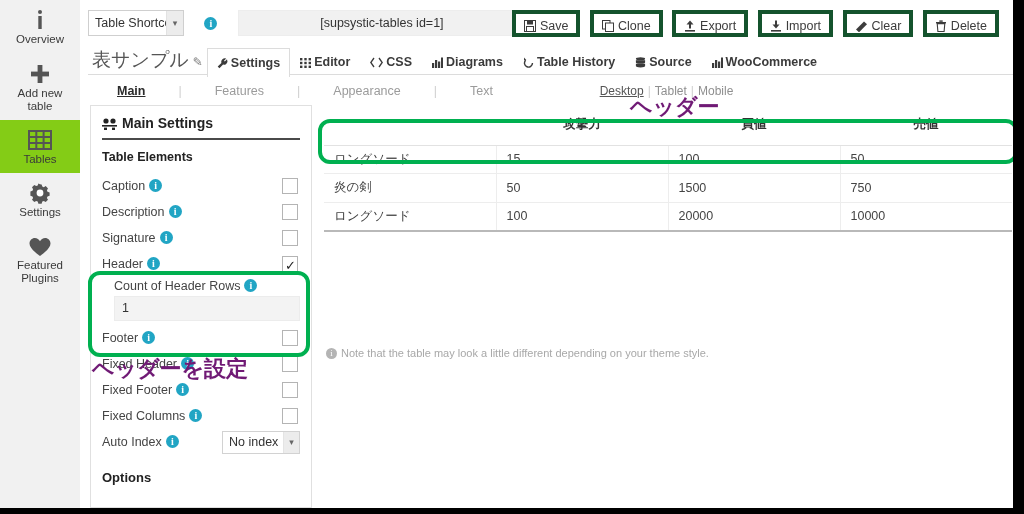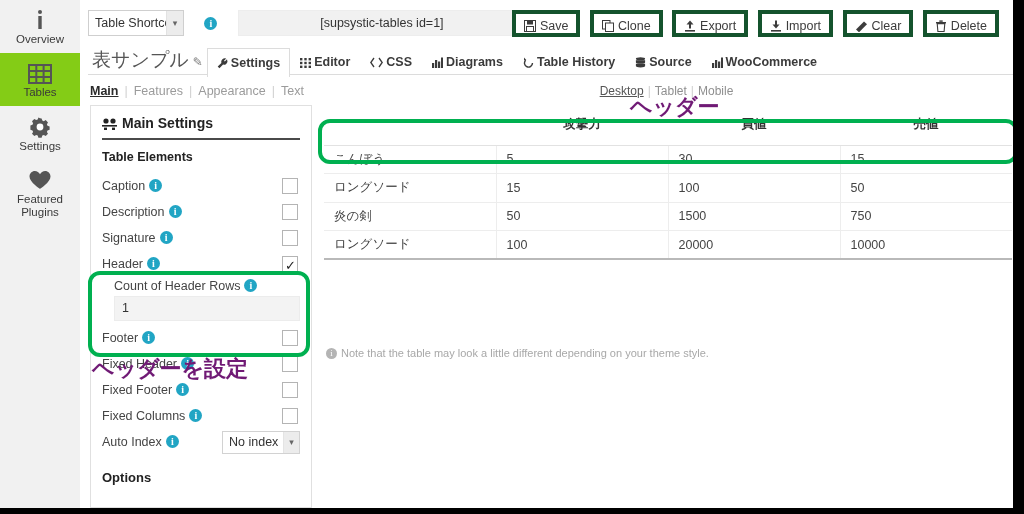--- a/index.html
+++ b/index.html
@@ -159,21 +159,21 @@
   .tab svg { vertical-align: -2px; margin-right: 3px; }
 
   
   #body { position: relative; height: 433px; }
 
   
   #subtabs {
     position: absolute; left: 10px; top: 9px;
     font-size: 12.5px; color: #9b9b9b;
   }
-  #subtabs span { padding: 0 6px; }
+  #subtabs span { padding: 0 6px; margin-left: 27px; }
   #subtabs span:first-child { padding-left: 0; }
   #subtabs .sub.active {
     color: #2b2b2b; font-weight: bold;
     text-decoration: underline;
   }
   #subtabs .sep { color: #d0d0d0; padding: 0; }
 
   
   #settings-card {
     position: absolute; left: 10px; top: 30px;
@@ -333,20 +333,30 @@
 
   <div id="rail">
     <div class="rail-item">
       <span class="rail-ico">
         <svg width="12" height="22" viewBox="0 0 12 22">
             <circle cx="6" cy="3" r="2" fill="#555"></circle>
             <rect x="4.3" y="7" width="3.4" height="13" fill="#555"></rect>
           </svg>
       </span>
       <span class="rail-lb">Overview</span>
+    </div>
+    <div class="rail-item">
+      <span class="rail-ico">
+        <svg width="22" height="22" viewBox="0 0 22 22">
+            <rect x="8.6" y="2" width="4.8" height="18" fill="#555"></rect>
+            <rect x="2" y="8.6" width="18" height="4.8" fill="#555"></rect>
+          </svg>
+      </span>
+      <span class="rail-lb">Add new
+table</span>
     </div>
     <div class="rail-item active">
       <span class="rail-ico">
         <svg width="24" height="20" viewBox="0 0 24 20">
             <rect x="1" y="1" width="22" height="18" fill="none" stroke="#555" stroke-width="2"></rect>
             <line x1="1" y1="7" x2="23" y2="7" stroke="#555" stroke-width="2"></line>
             <line x1="1" y1="13" x2="23" y2="13" stroke="#555" stroke-width="2"></line>
             <line x1="8.3" y1="1" x2="8.3" y2="19" stroke="#555" stroke-width="2"></line>
             <line x1="15.6" y1="1" x2="15.6" y2="19" stroke="#555" stroke-width="2"></line>
           </svg>
@@ -569,26 +579,20 @@
         <table id="ptable">
           <thead>
             <tr>
               <th style="width:25%"></th>
               <th style="width:25%">攻撃力</th>
               <th style="width:25%">買値</th>
               <th style="width:25%">売値</th>
             </tr>
           </thead>
           <tbody>
-            <tr>
-              <td>こんぼう</td>
-              <td>5</td>
-              <td>30</td>
-              <td>15</td>
-            </tr>
             <tr>
               <td>ロングソード</td>
               <td>15</td>
               <td>100</td>
               <td>50</td>
             </tr>
             <tr>
               <td>炎の剣</td>
               <td>50</td>
               <td>1500</td>

